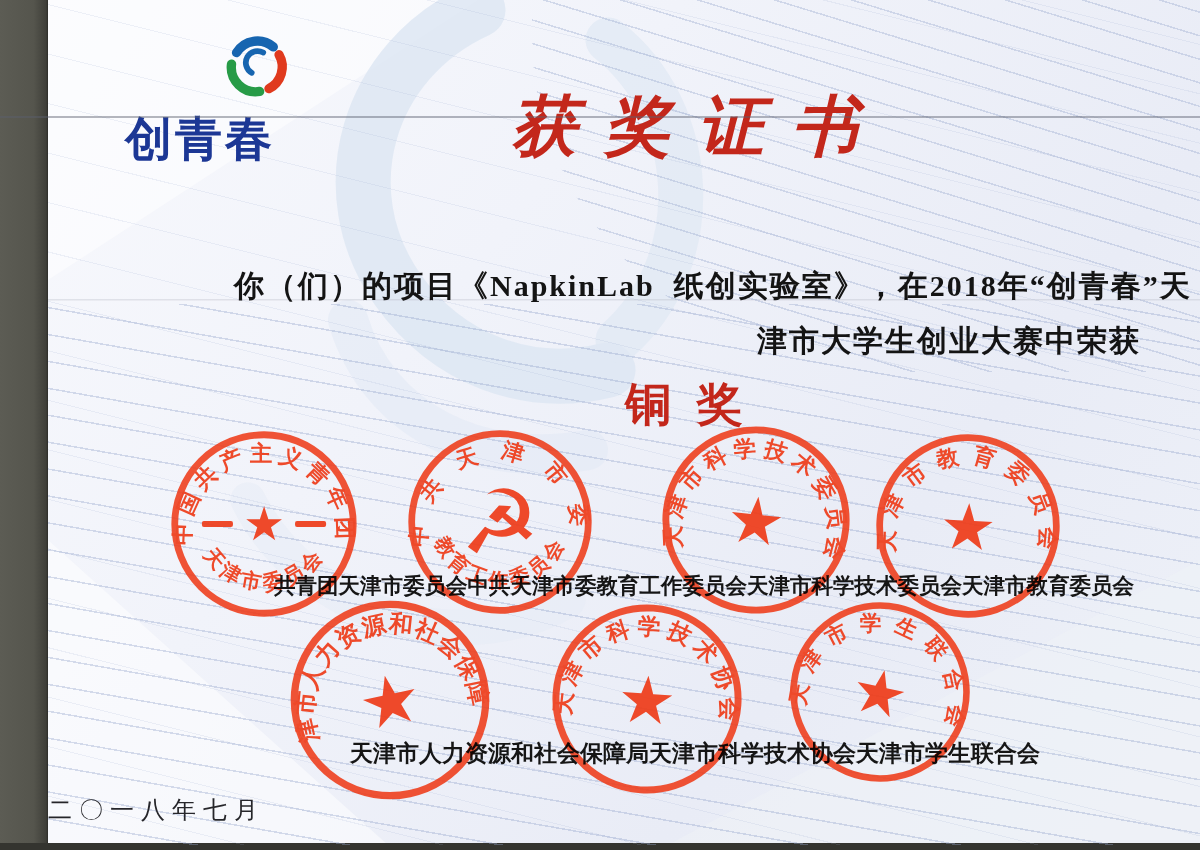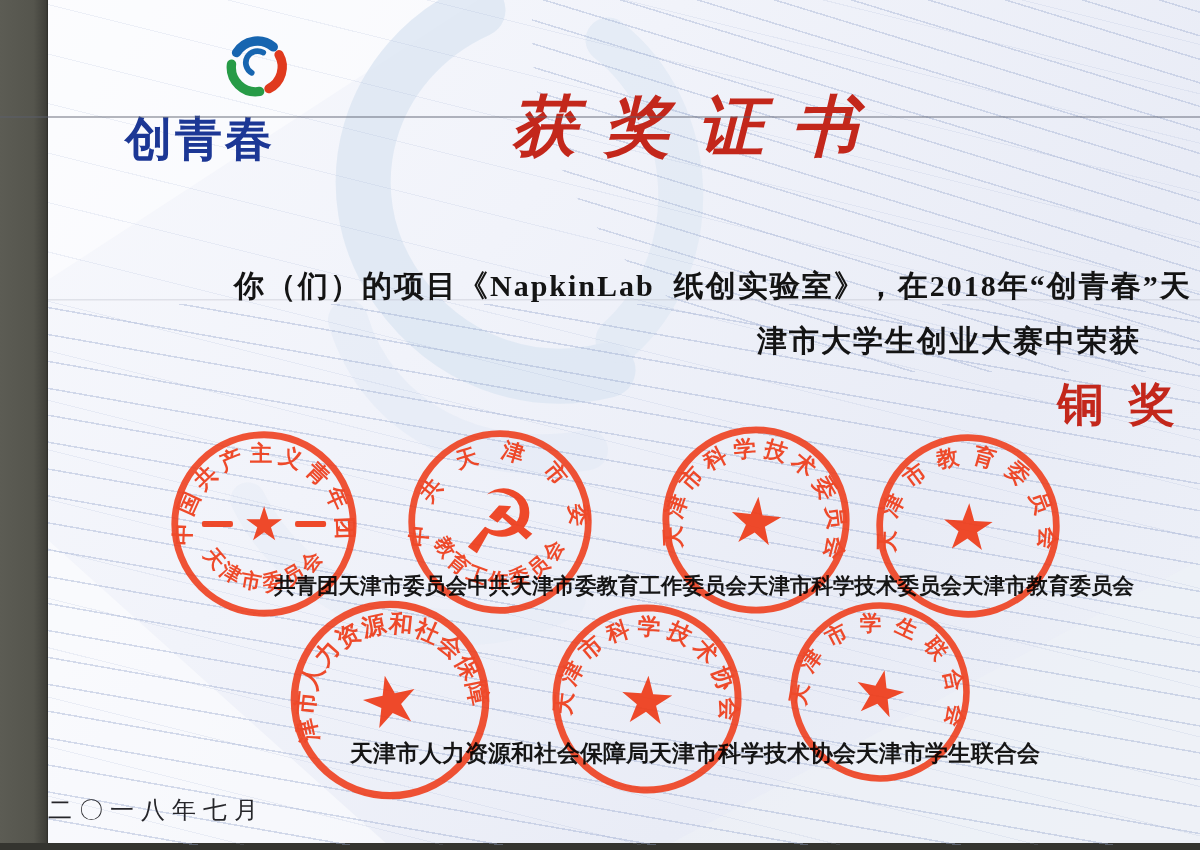--- a/index.html
+++ b/index.html
@@ -65,21 +65,21 @@
   }
   .body-line {
     position:absolute; left:128px; width:965px;
     font-size:30px; font-weight:bold; color:#141414; letter-spacing:2px;
     white-space:pre;
     text-align:right;
   }
   .body-line-1 { top:266px; padding-left:58px; }
   .body-line-2 { top:321px; }
   .award {
-    position:absolute; left:120px; right:0; top:374px; text-align:right;
+    position:absolute; left:120px; right:0; top:374px; text-align:center;
     font-size:46px; font-weight:900; color:#c3271b;
     letter-spacing:0.55em; text-indent:0.55em; white-space:nowrap;
   }
   .org-row {
     position:absolute; display:flex; justify-content:flex-end;
     font-weight:bold; color:#151515; white-space:nowrap; z-index:4;margin-top:28px;
   }
   .org-row-1 { left:90px; right:66px; top:543px; font-size:21.5px; }
   .org-row-2 { left:202px; right:160px; top:710px; font-size:23px; }
   .date-line {

